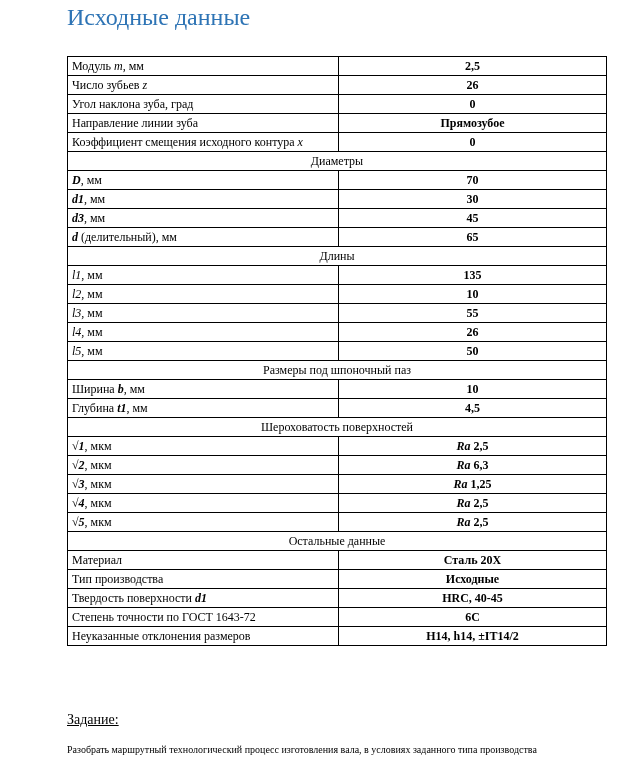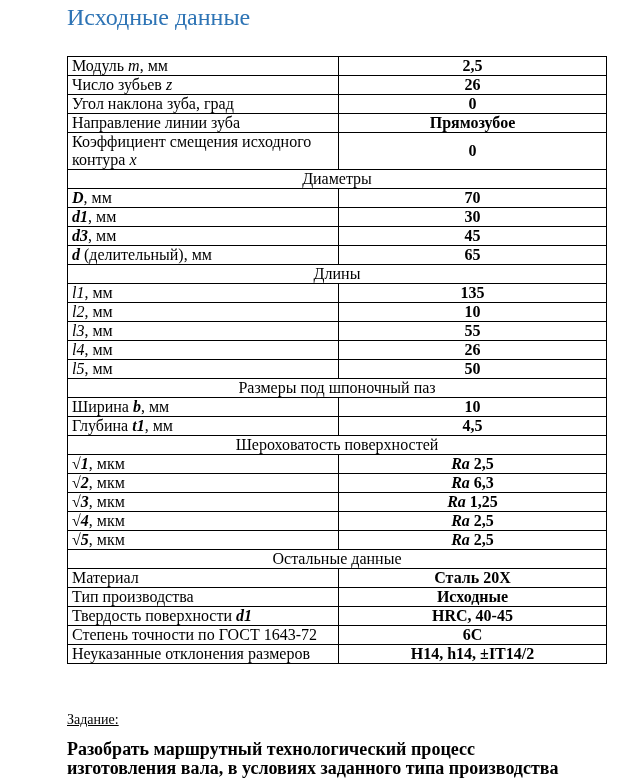--- a/index.html
+++ b/index.html
@@ -1,26 +1,26 @@
 <!DOCTYPE html>
 <html><head>
 <meta charset="utf-8">
 <style>
   html, body { margin: 0; padding: 0; background: #ffffff; }
   body { width: 634px; height: 784px; position: relative; overflow: hidden;
          font-family: "Liberation Serif", "DejaVu Serif", serif; color: #000; }
   .title { position: absolute; left: 67px; top: 4px; font-size: 24px; color: #2E74B5; }
   table.data { position: absolute; left: 67px; top: 56px; width: 540px;
-               border-collapse: collapse; font-size: 16px; }
+               border-collapse: collapse; font-size: 12px; }
   table.data td { border: 1px solid #000; padding: 0 4px; line-height: 18px; vertical-align: middle; }
   table.data td.k { width: 262px; text-align: left; }
   table.data td.v { text-align: center; font-weight: bold; }
   table.data td.sec { text-align: center; }
   .task-label { position: absolute; left: 67px; top: 712px; font-size: 14px; text-decoration: underline; }
-  .task-text { position: absolute; left: 67px; top: 740px; width: 520px; font-size: 18px; line-height: 19px; font-weight: bold; }
+  .task-text { position: absolute; left: 67px; top: 740px; width: 520px; font-size: 10px; line-height: 19px; }
   i, b { font-style: italic; }
   b { font-weight: bold; }
 </style>
 </head>
 <body>
 
 <div class="title">Исходные данные</div>
 
 <table class="data">
   <tbody id="tbody">

